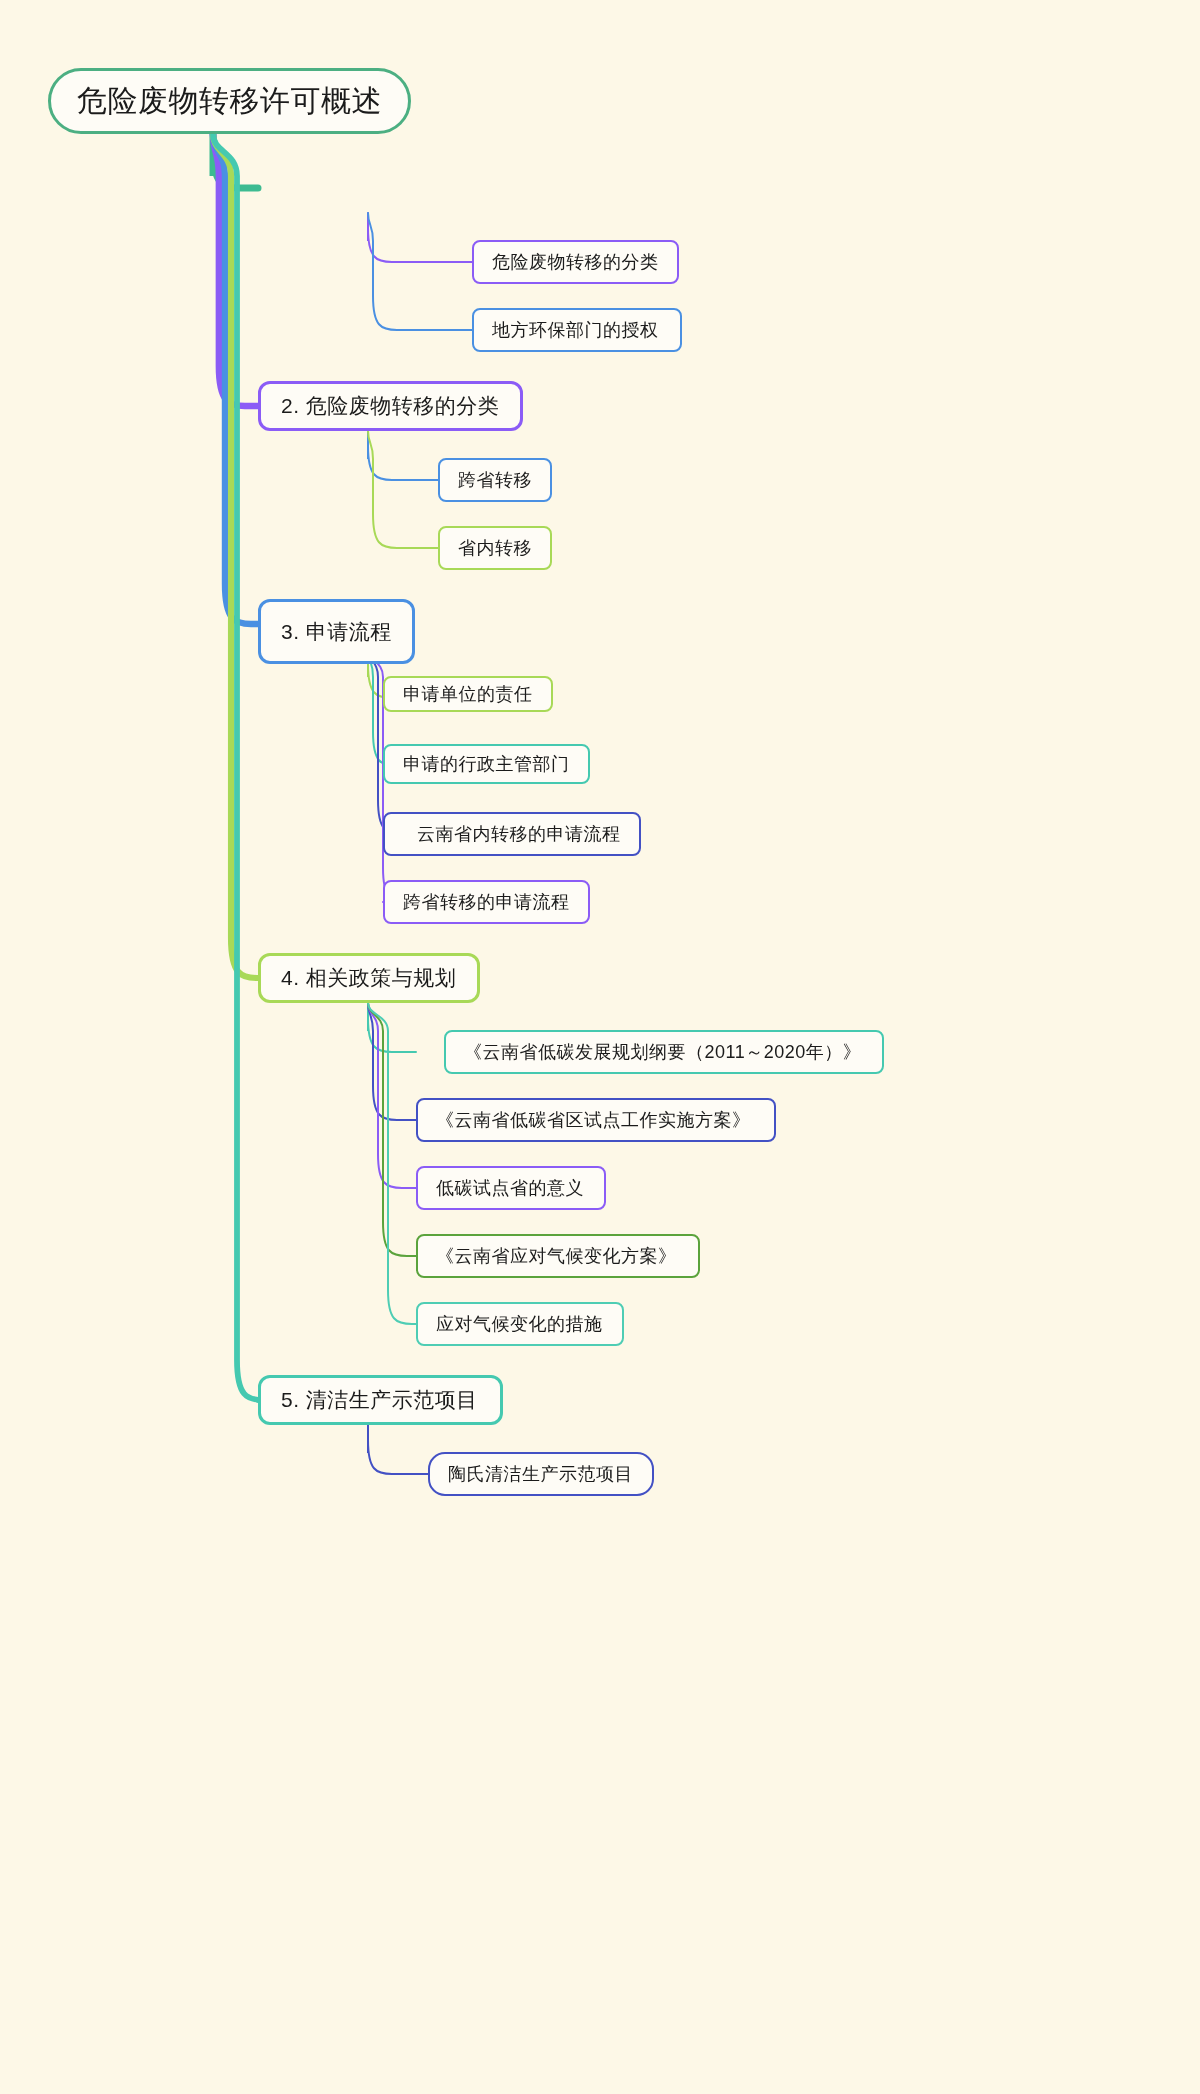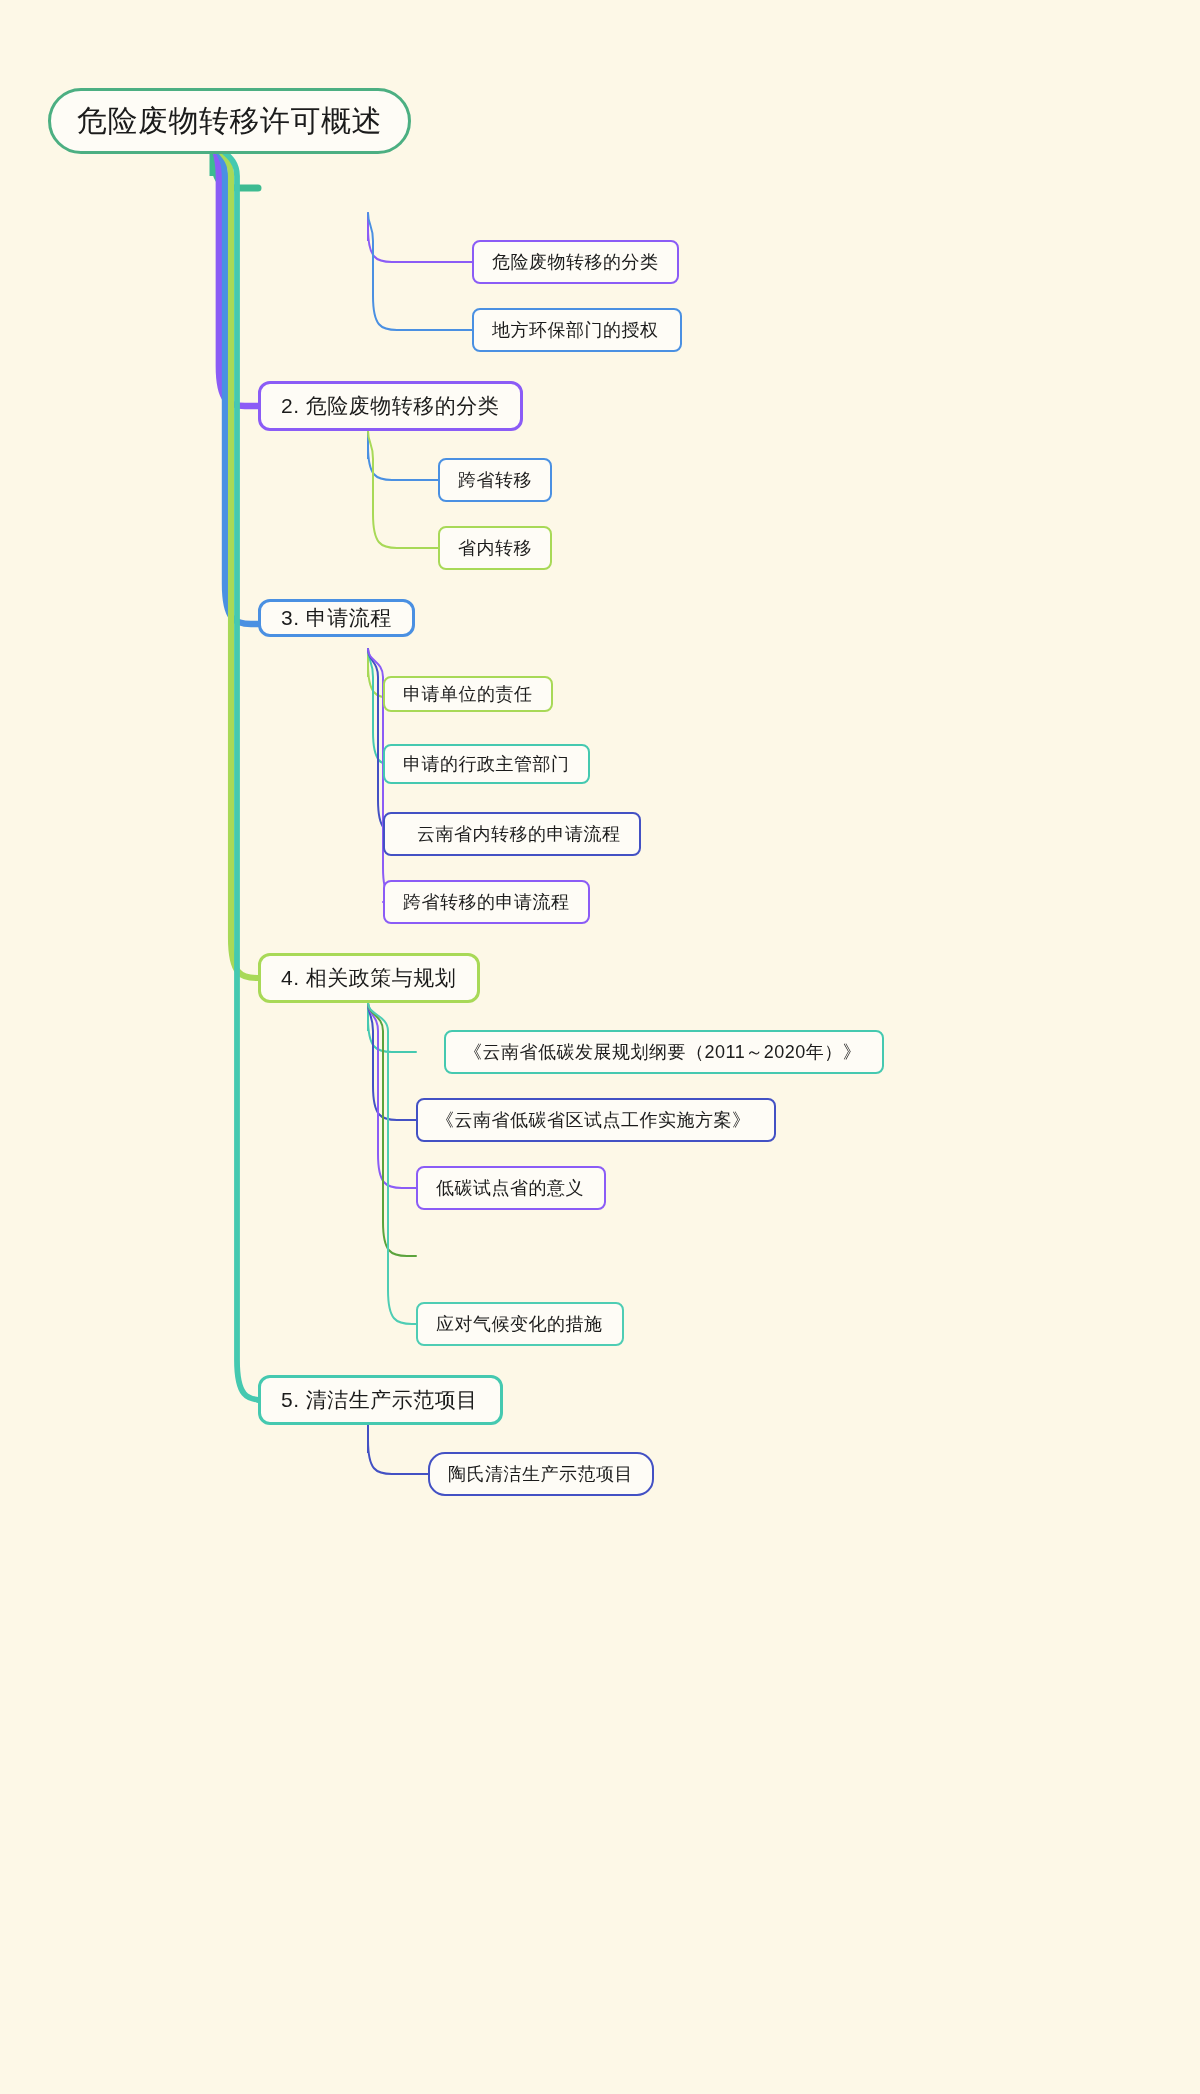--- a/index.html
+++ b/index.html
@@ -34,21 +34,20 @@
     align-items: center;
     white-space: nowrap;
     color: #1b1b1b;
     letter-spacing: 0.5px;
   }
   .node.root {
     border: 3px solid #ec4899;
     border-radius: 40px;
     font-size: 30px;
     padding: 0 26px;
-    margin-top: 20px;
   }
   .node.level1 {
     border-width: 3px;
     border-style: solid;
     border-radius: 12px;
     font-size: 21px;
     padding: 0 20px;
   }
   .node.level2 {
     border-width: 2.5px;
@@ -94,21 +93,21 @@
     </div>
     <div class="node level1" style="left: 258px; top: 381px; min-width: 265px; height: 50px; border-color: rgb(139, 92, 246);">
       <span>2. 危险废物转移的分类</span>
     </div>
     <div class="node level2" style="left: 438px; top: 458px; min-width: 114px; height: 44px; border-color: rgb(74, 144, 226);">
       <span>跨省转移</span>
     </div>
     <div class="node level2" style="left: 438px; top: 526px; min-width: 114px; height: 44px; border-color: rgb(168, 217, 87);">
       <span>省内转移</span>
     </div>
-    <div class="node level1" style="left: 258px; top: 599px; min-width: 155px; height: 38px; border-color: rgb(74, 144, 226);">
+    <div class="node level1" style="left: 258px; top: 599px; min-width: 155px; height: 65px; border-color: rgb(74, 144, 226);">
       <span>3. 申请流程</span>
     </div>
     <div class="node level2" style="left: 383px; top: 676px; min-width: 170px; height: 36px; border-color: rgb(168, 217, 87);">
       <span>申请单位的责任</span>
     </div>
     <div class="node level2" style="left: 383px; top: 744px; min-width: 206px; height: 40px; border-color: rgb(69, 201, 176); text-align: center;">
       <span>申请的行政主管部门</span>
     </div>
     <div class="node level2" style="left: 383px; top: 812px; min-width: 246px; height: 44px; border-color: rgb(67, 81, 196); padding-left: 32px;">
       <span>云南省内转移的申请流程</span>
@@ -121,20 +120,23 @@
     </div>
     <div class="node level2" style="left: 416px; top: 1030px; min-width: 440px; height: 44px; border-color: rgb(69, 201, 176); margin-left: 28px;">
       <span>《云南省低碳发展规划纲要（2011～2020年）》</span>
     </div>
     <div class="node level2" style="left: 416px; top: 1098px; min-width: 360px; height: 44px; border-color: rgb(67, 81, 196);">
       <span>《云南省低碳省区试点工作实施方案》</span>
     </div>
     <div class="node level2" style="left: 416px; top: 1166px; min-width: 190px; height: 44px; border-color: rgb(139, 92, 246);">
       <span>低碳试点省的意义</span>
     </div>
+    <div class="node level2" style="left: 416px; top: 1234px; min-width: 284px; height: 44px; border-color: rgb(91, 163, 60);">
+      <span>《云南省应对气候变化方案》</span>
+    </div>
     <div class="node level2" style="left: 416px; top: 1302px; min-width: 208px; height: 44px; border-color: rgb(78, 205, 180);">
       <span>应对气候变化的措施</span>
     </div>
     <div class="node level1" style="left: 258px; top: 1375px; min-width: 245px; height: 50px; border-color: rgb(69, 201, 176);">
       <span>5. 清洁生产示范项目</span>
     </div>
     <div class="node level2" style="left: 428px; top: 1452px; min-width: 226px; height: 44px; border-color: rgb(67, 81, 196); border-radius: 17px;">
       <span>陶氏清洁生产示范项目</span>
     </div>
   </div>

